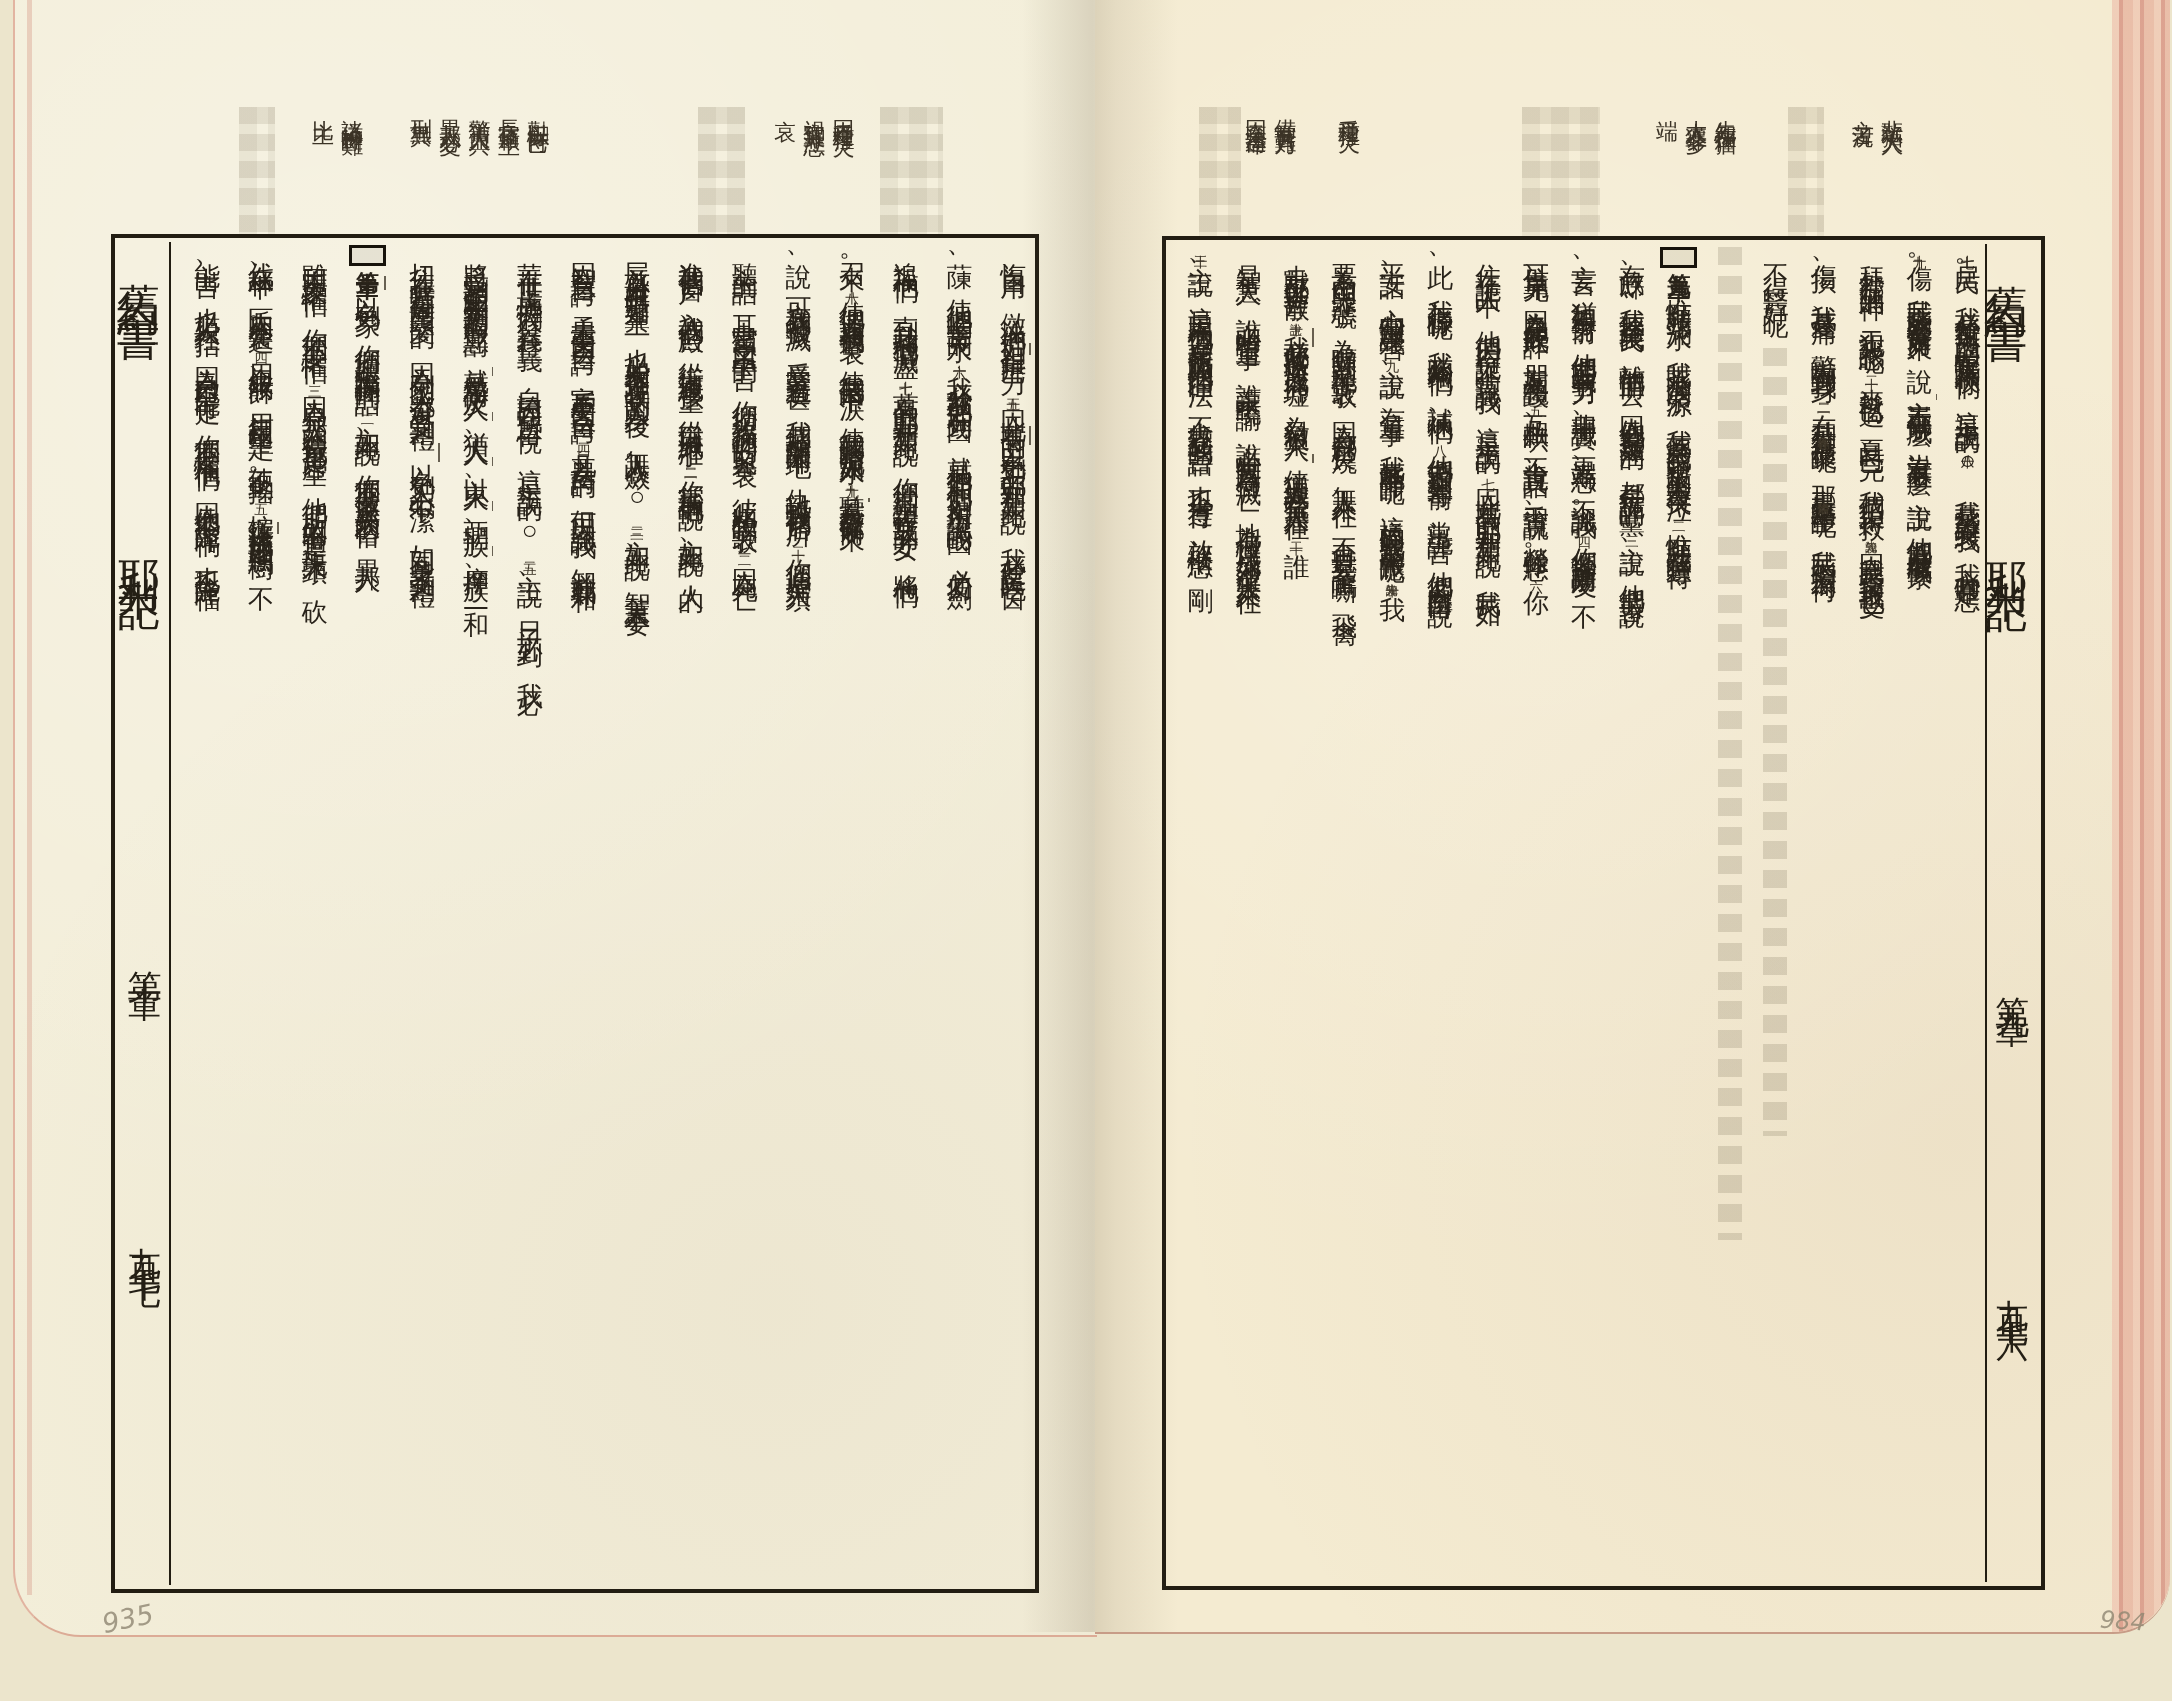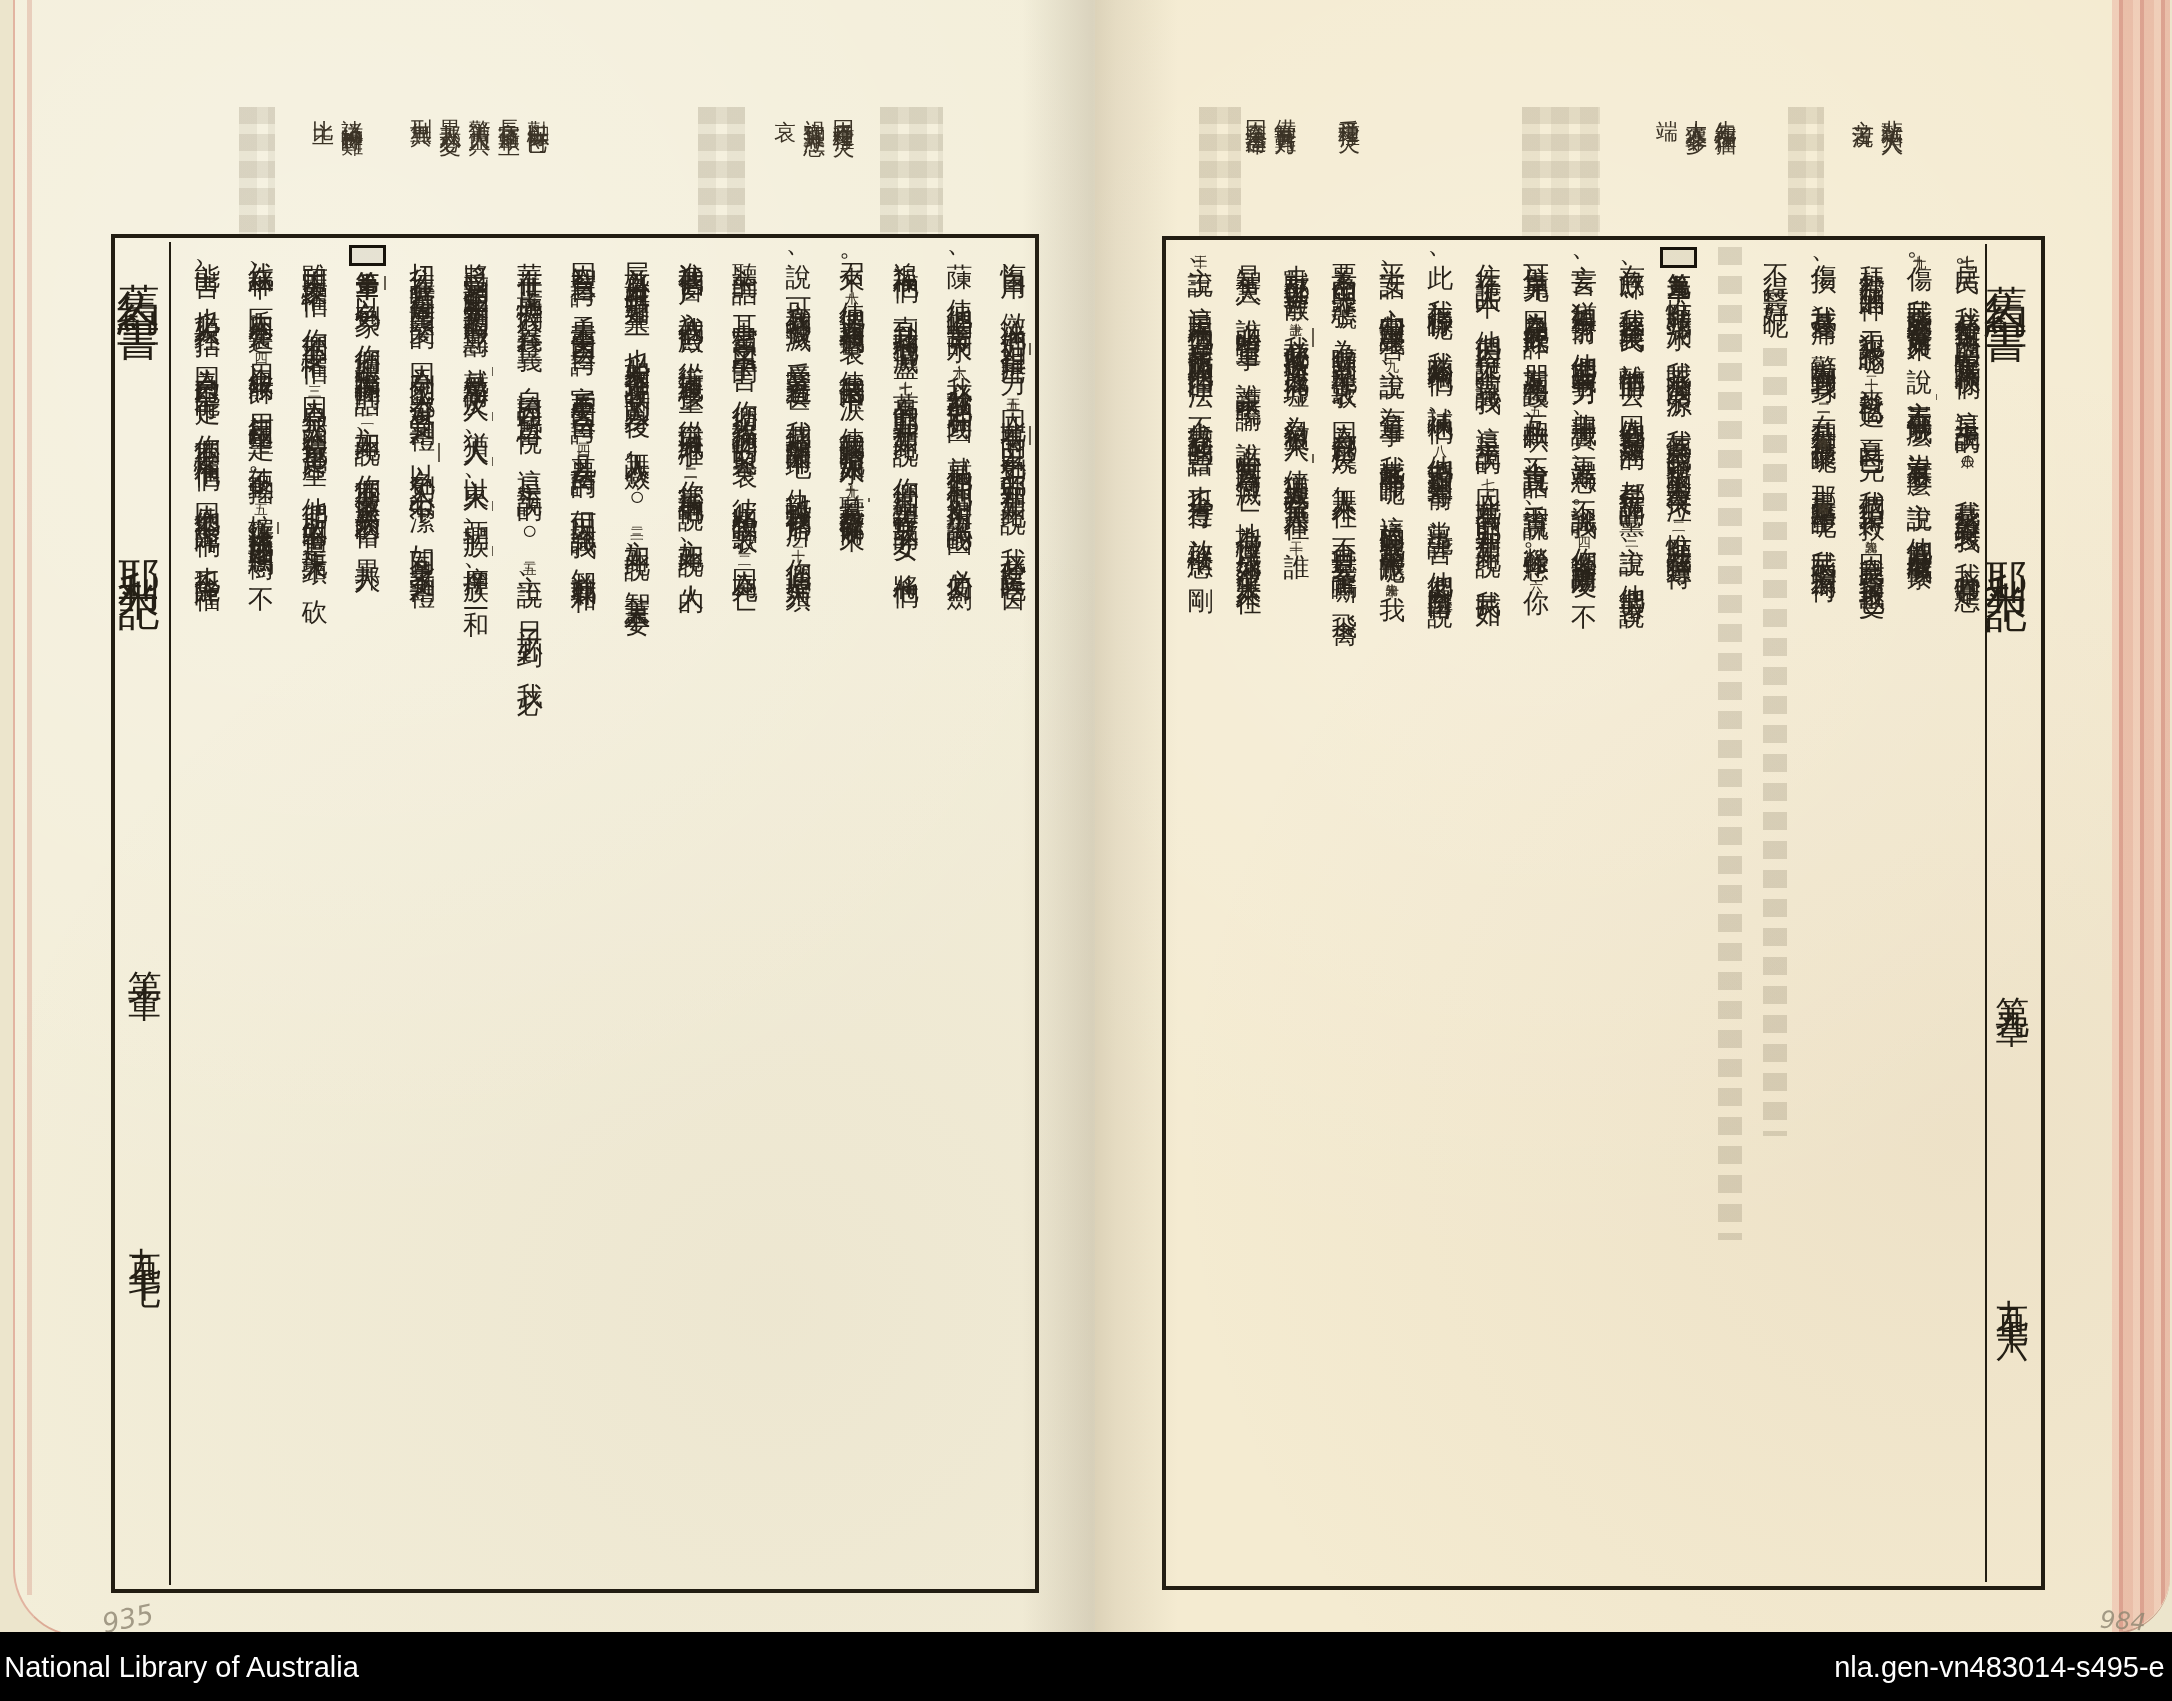--- a/index.html
+++ b/index.html
@@ -179,19 +179,15 @@
         </div>
     </div>
   </div>
 
   <div class="gutter"></div>
   <div class="edge-left"></div>
 
   <div class="pencil pencil-left">935</div>
   <div class="pencil pencil-right">984</div>
 
-  <div class="bar">
-    <div class="bar-text bar-left">National Library of Australia</div>
-    <div class="bar-text bar-right">nla.gen-vn483014-s495-e</div>
-  </div>
 
 </div>
 
 
 </body></html>

